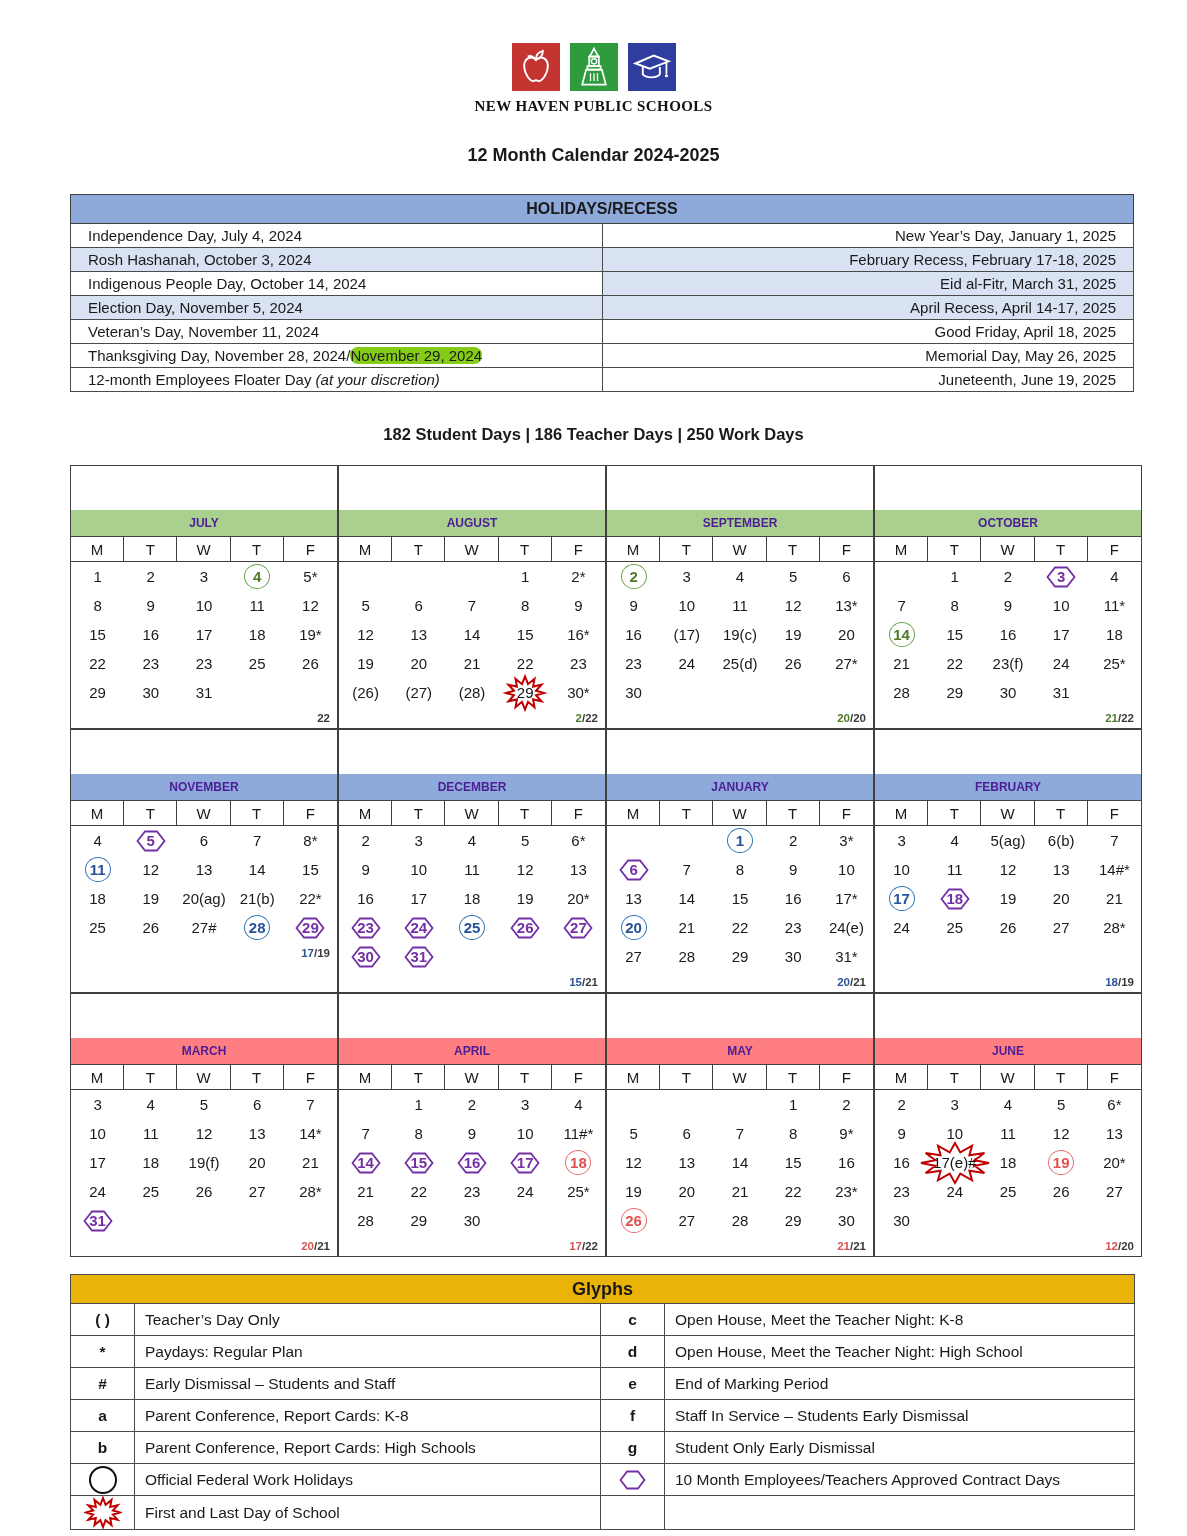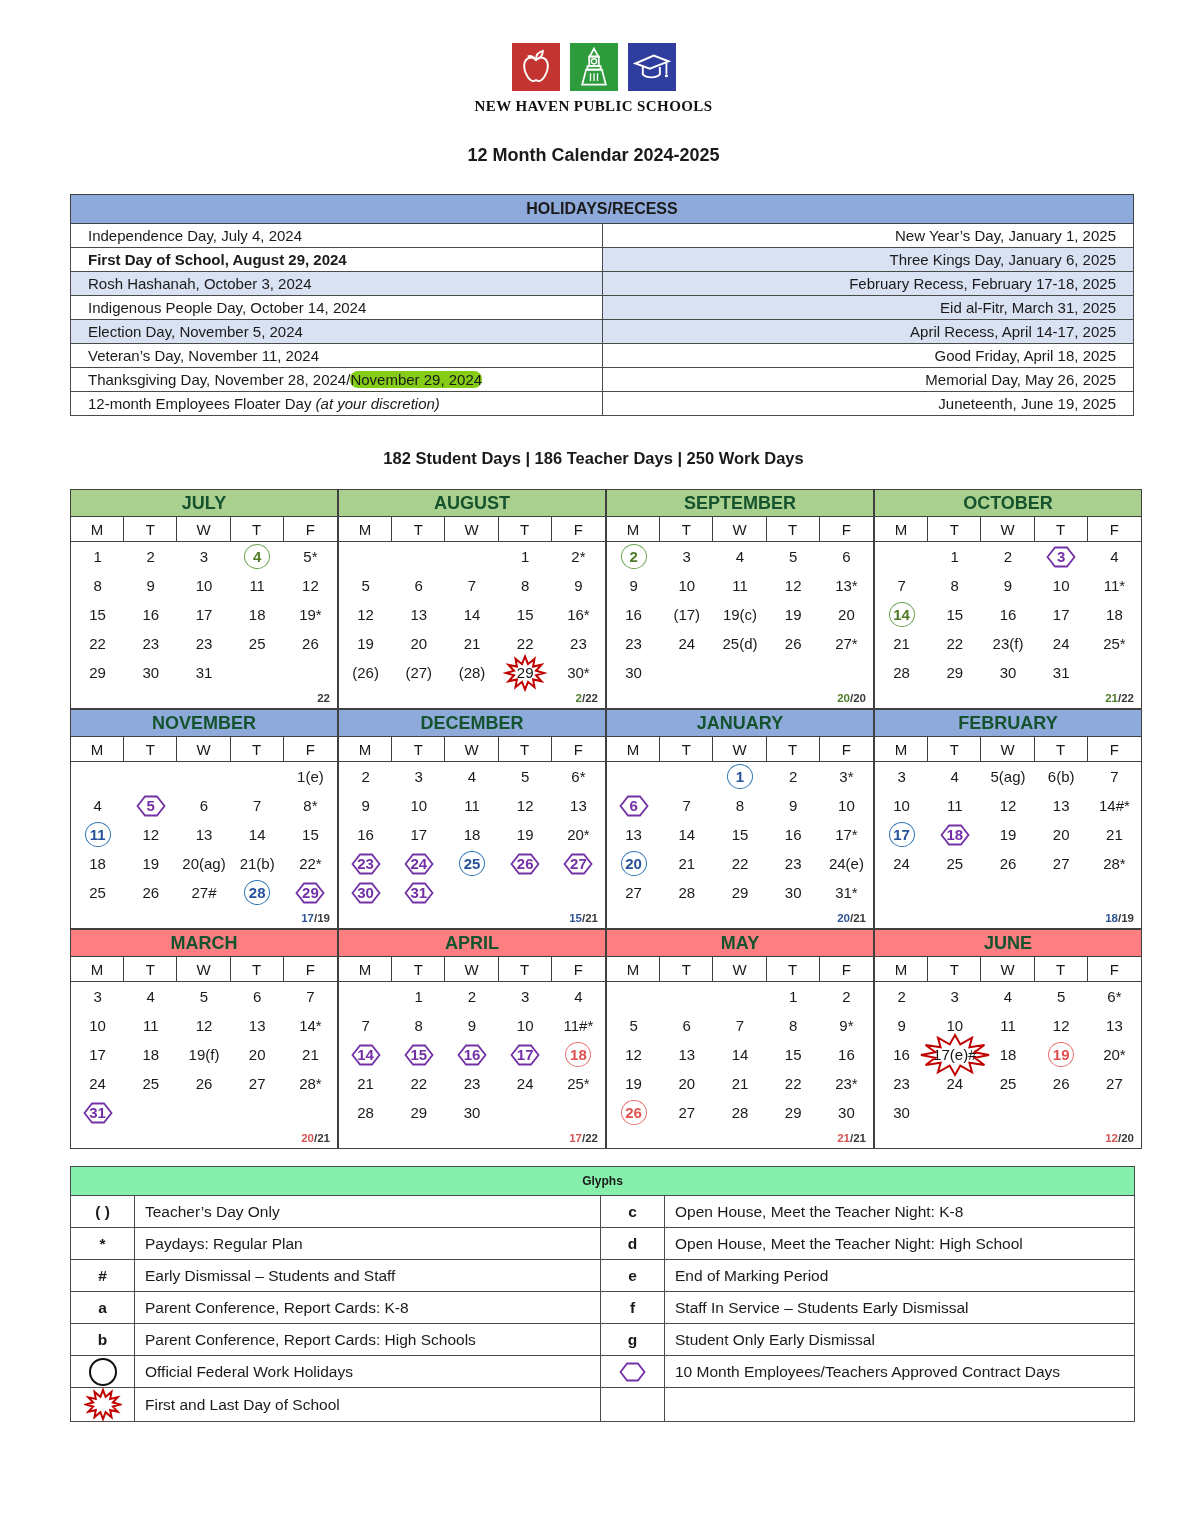--- a/index.html
+++ b/index.html
@@ -27,21 +27,21 @@
   td.hcell-right{text-align:right;}
   .hl{background:#d9e2f3;}
   .hl-part{background:#84cc16;border-radius:8px;}
   .b{font-weight:bold;}
   .it{font-style:italic;}
 
   
   .months{margin:21px 0 0 70px;width:1072px;display:grid;grid-template-columns:repeat(4,1fr);}
   .month{border:1px solid #404040;background:#fff;}
   .month-header{height:26px;display:flex;align-items:center;justify-content:center;
-                font-weight:bold;font-size:18px;border-bottom:1px solid #404040;color:#14532d;}
+                font-weight:bold;font-size:12px;border-bottom:1px solid #404040;color:#4c1d95;margin-top:44px;}
   .season-green{background:#a9d08e;}
   .season-blue{background:#8eaadb;}
   .season-red{background:#ff7e82;}
   .weekday-row{display:grid;grid-template-columns:repeat(5,1fr);height:24px;border-bottom:1px solid #404040;}
   .weekday-cell{display:flex;align-items:center;justify-content:center;font-size:15px;border-right:1px solid #404040;}
   .weekday-cell:last-child{border-right:none;}
   .week-row{display:grid;grid-template-columns:repeat(5,1fr);height:29px;}
   .dcell{display:flex;align-items:center;justify-content:center;font-size:15px;position:relative;}
   .dnum{position:relative;display:inline-flex;align-items:center;justify-content:center;
         min-width:24px;height:24px;line-height:1;white-space:nowrap;}
@@ -53,21 +53,21 @@
   .starnum{color:#111;}
   .totals-row{height:21px;display:flex;align-items:center;justify-content:flex-end;
               padding-right:7px;font-size:11.5px;font-weight:bold;}
   .tot-student.green{color:#4f7a28;}
   .tot-student.blue{color:#2f5496;}
   .tot-student.red{color:#d45555;}
   .tot-work{color:#3a3a3a;}
 
   
   table.glyphs{border-collapse:collapse;margin:17px 0 0 70px;width:1064px;table-layout:fixed;}
-  table.glyphs th{background:#86efac;border:1.5px solid #4a4a4a;font-size:12px;font-weight:bold;height:26px;}
+  table.glyphs th{background:#eab308;border:1.5px solid #4a4a4a;font-size:18px;font-weight:bold;height:26px;}
   table.glyphs td{border:1.5px solid #4a4a4a;font-size:15.5px;height:31px;padding:0 10px;overflow:visible;}
   td.gsym{text-align:center;font-weight:bold;padding:0 2px;}
   td.gdesc{text-align:left;}
   .legend-circle{display:inline-block;width:24px;height:24px;border:2px solid #111;border-radius:50%;vertical-align:middle;}
   .legend-svg{vertical-align:middle;}
 </style>
 </head>
 <body>
 
 <div class="page">
@@ -110,24 +110,20 @@
       <tr>
           <th colspan="2">HOLIDAYS/RECESS</th>
         </tr>
     </thead>
     <tbody id="holiday-rows">
         <tr>
           <td class="hcell-left"><span>Independence Day, July 4, 2024</span></td>
           <td class="hcell-right"><span>New Year’s Day, January 1, 2025</span></td>
         </tr>
         <tr>
-          <td class="hcell-left"><span class="b">First Day of School, August 29, 2024</span></td>
-          <td class="hcell-right hl"><span>Three Kings Day, January 6, 2025</span></td>
-        </tr>
-        <tr>
           <td class="hcell-left hl"><span>Rosh Hashanah, October 3, 2024</span></td>
           <td class="hcell-right hl"><span>February Recess, February 17-18, 2025</span></td>
         </tr>
         <tr>
           <td class="hcell-left"><span>Indigenous People Day, October 14, 2024</span></td>
           <td class="hcell-right hl"><span>Eid al-Fitr, March 31, 2025</span></td>
         </tr>
         <tr>
           <td class="hcell-left hl"><span>Election Day, November 5, 2024</span></td>
           <td class="hcell-right hl"><span>April Recess, April 14-17, 2025</span></td>
@@ -528,29 +524,20 @@
         </div>
       </div>
       <div class="month">
         <div class="month-header season-blue">NOVEMBER</div>
         <div class="weekday-row">
           <div class="weekday-cell">M</div>
           <div class="weekday-cell">T</div>
           <div class="weekday-cell">W</div>
           <div class="weekday-cell">T</div>
           <div class="weekday-cell">F</div>
-        </div>
-        <div class="week-row">
-          <div class="dcell"></div>
-          <div class="dcell"></div>
-          <div class="dcell"></div>
-          <div class="dcell"></div>
-          <div class="dcell">
-            <span class="dnum">1(e)</span>
-          </div>
         </div>
         <div class="week-row">
           <div class="dcell">
             <span class="dnum">4</span>
           </div>
           <div class="dcell">
             <span class="dnum hexnum">5<svg width="30" height="22">
                 <polygon points="1.5,11 9,1.5 21,1.5 28.5,11 21,20.5 9,20.5" fill="none" stroke="#7330a6" stroke-width="1.8"></polygon>
               </svg></span>
           </div>

